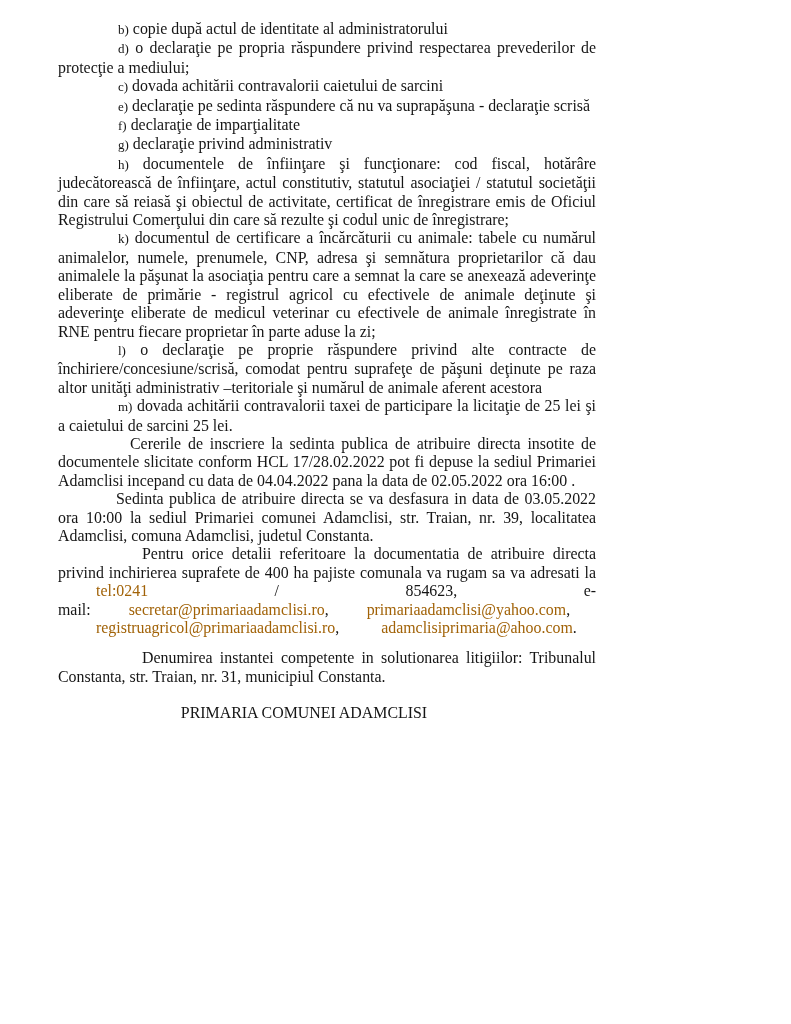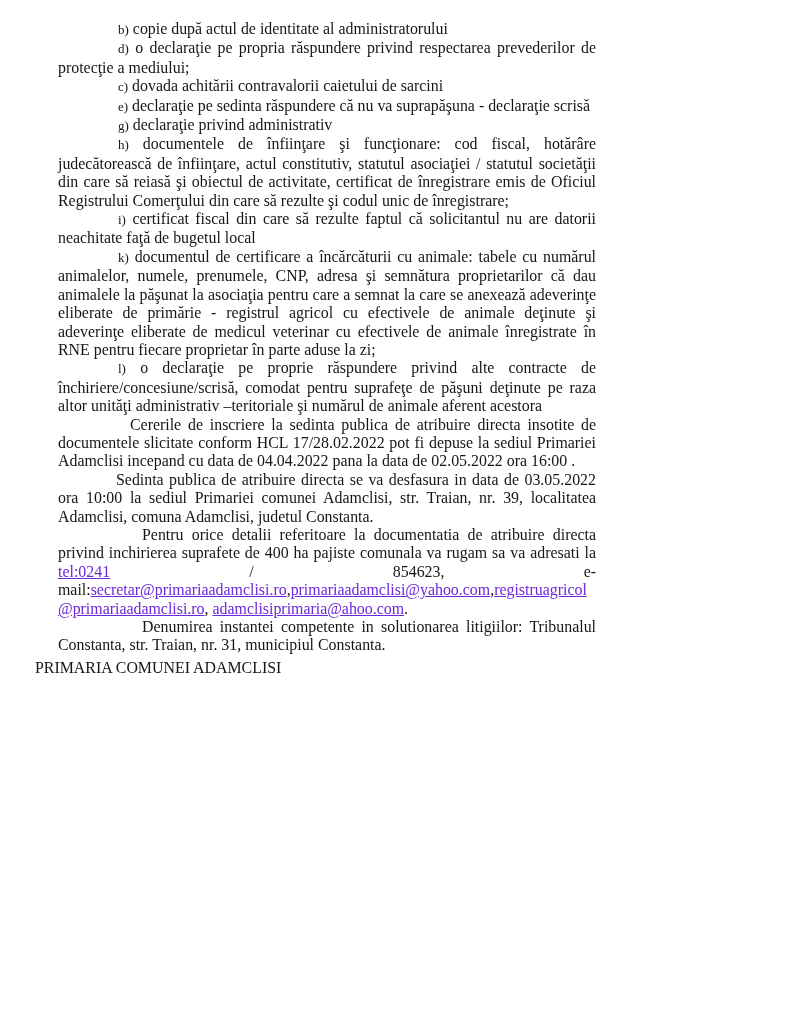--- a/index.html
+++ b/index.html
@@ -15,53 +15,55 @@
     line-height: 18.4px;
     color: #151515;
     overflow: hidden;
   }
   p { margin: 0; text-align: justify; }
   .indent-item  { text-indent: 60px; }
   .lbl          { font-size: 13px; }
   .p-cereri     { text-indent: 72px; }
   .p-sedinta    { text-indent: 58px; }
   .p-contact    { text-indent: 84px; overflow-wrap: break-word; }
-  .p-denumire   { text-indent: 84px; }
-  a.doclink     { color: #6d28d9; text-decoration: underline; cursor: pointer; }
+  .p-denumire   { text-indent: 84px; margin-top: 12px; }
+  a.doclink     { color: #a16207; cursor: pointer; margin-left: 38px; }
   .footer-title {
+    text-align: center;
     text-indent: 0;
-    margin-top: 4px;
+    margin-top: 18px;
     transform: translateX(-23px);
   }
 </style>
 </head>
 <body>
 
 <div class="page">
 
   <p class="indent-item"><span class="lbl">b)</span> <span>copie după actul de identitate al administratorului</span></p>
 
   <p class="indent-item"><span class="lbl">d)</span> <span>o declaraţie pe propria răspundere privind respectarea prevederilor de protecţie a mediului;</span></p>
 
   <p class="indent-item"><span class="lbl">c)</span> <span>dovada achitării contravalorii caietului de sarcini</span></p>
 
   <p class="indent-item"><span class="lbl">e)</span> <span>declaraţie pe sedinta răspundere că nu va suprapăşuna - declaraţie scrisă</span></p>
 
+  <p class="indent-item"><span class="lbl">f)</span> <span>declaraţie de imparţialitate</span></p>
 
   <p class="indent-item"><span class="lbl">g)</span> <span>declaraţie privind administrativ</span></p>
 
   <p class="indent-item"><span class="lbl">h)</span> <span>documentele de înfiinţare şi funcţionare: cod fiscal, hotărâre judecătorească de înfiinţare, actul constitutiv, statutul asociaţiei / statutul societăţii din care să reiasă şi obiectul de activitate, certificat de înregistrare emis de Oficiul Registrului Comerţului din care să rezulte şi codul unic de înregistrare;</span></p>
 
-  <p class="indent-item"><span class="lbl">i)</span> <span>certificat fiscal din care să rezulte faptul că solicitantul nu are datorii neachitate faţă de bugetul local</span></p>
 
 
   <p class="indent-item"><span class="lbl">k)</span> <span>documentul de certificare a încărcăturii cu animale: tabele cu numărul animalelor, numele, prenumele, CNP, adresa şi semnătura proprietarilor că dau animalele la păşunat la asociaţia pentru care a semnat la care se anexează adeverinţe eliberate de primărie - registrul agricol cu efectivele de animale deţinute şi adeverinţe eliberate de medicul veterinar cu efectivele de animale înregistrate în RNE pentru fiecare proprietar în parte aduse la zi;</span></p>
 
   <p class="indent-item"><span class="lbl">l)</span> <span>o declaraţie pe proprie răspundere privind alte contracte de închiriere/concesiune/scrisă, comodat pentru suprafeţe de păşuni deţinute pe raza altor unităţi administrativ –teritoriale şi numărul de animale aferent acestora</span></p>
 
+  <p class="indent-item"><span class="lbl">m)</span> <span>dovada achitării contravalorii taxei de participare la licitaţie de 25 lei şi a caietului de sarcini 25 lei.</span></p>
 
   <p class="p-cereri"><span>Cererile  de inscriere  la sedinta publica de atribuire directa  insotite  de documentele slicitate conform HCL 17/28.02.2022   pot fi depuse la   sediul Primariei Adamclisi incepand cu data de 04.04.2022  pana la data de  02.05.2022  ora 16:00 .</span></p>
 
   <p class="p-sedinta"><span>Sedinta publica de atribuire directa se va desfasura  in data de 03.05.2022 ora 10:00 la sediul Primariei comunei Adamclisi, str. Traian, nr. 39, localitatea Adamclisi, comuna Adamclisi, judetul Constanta.</span></p>
 
   <p class="p-contact"><span>Pentru orice detalii referitoare la documentatia de atribuire  directa  privind inchirierea suprafete de 400 ha pajiste comunala va rugam sa va adresati   la </span><a class="doclink">tel:0241</a><span> / 854623, e-mail:</span><a class="doclink">secretar@primariaadamclisi.ro</a><span>,</span><a class="doclink">primariaadamclisi@yahoo.com</a><span>,</span><a class="doclink">registruagricol@primariaadamclisi.ro</a><span>, </span><a class="doclink">adamclisiprimaria@ahoo.com</a><span>.</span></p>
 
   <p class="p-denumire"><span>Denumirea instantei competente in solutionarea litigiilor: Tribunalul Constanta, str. Traian, nr. 31,  municipiul Constanta.</span></p>
 
   <p class="footer-title">PRIMARIA COMUNEI  ADAMCLISI</p>

